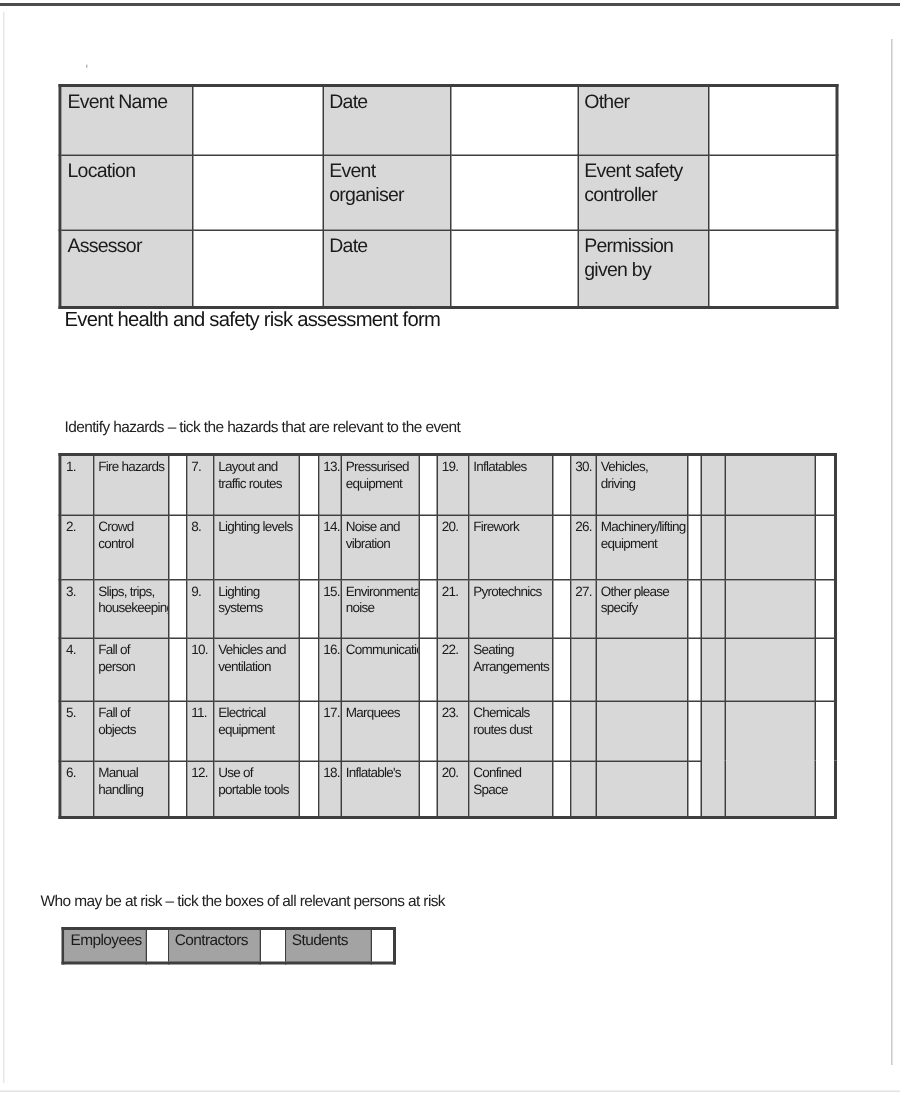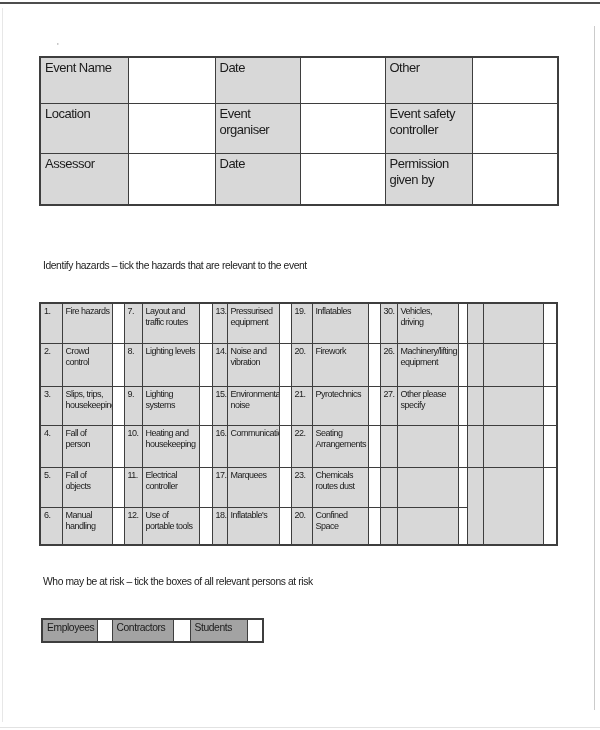--- a/index.html
+++ b/index.html
@@ -18,23 +18,23 @@
   td{border:1px solid #3e3e3e;vertical-align:top;overflow:hidden;}
 
   
   .hdr{position:absolute;left:39px;top:56px;width:518px;border:2px solid #3e3e3e;
        font-size:13px;line-height:1.3;letter-spacing:-0.5px;}
   .hdr td{padding:2px 2px 0 4px;}
   .g{background:#d8d8d8;}
   .w{background:#ffffff;}
 
   .title{position:absolute;left:43px;top:205px;font-size:13.5px;letter-spacing:-0.5px;color:#151515;}
-  .section-label{position:absolute;font-size:10.3px;letter-spacing:-0.4px;color:#222;}
+  .section-label{position:absolute;font-size:10.3px;letter-spacing:-0.4px;color:#222;margin-top:20px;}
   .lbl-identify{left:43px;top:260px;}
-  .lbl-who{left:43px;top:576px;}
+  .lbl-who{left:27px;top:576px;}
 
   
   .haz{position:absolute;left:39px;top:302px;width:517px;border:2px solid #3e3e3e;
        font-size:9px;line-height:1.25;letter-spacing:-0.5px;}
   .haz td{padding:2px 1px 0 3px;}
   .haz td.t{background:#ffffff;padding:0;}
   .haz td.n,.haz td.l{background:#d8d8d8;}
 
   
   .per{position:absolute;left:41px;top:618px;width:221px;border:2px solid #3e3e3e;
@@ -84,20 +84,21 @@
       <td class="g">Assessor</td>
       <td class="w"></td>
       <td class="g">Date</td>
       <td class="w"></td>
       <td class="g">Permission given by</td>
       <td class="w"></td>
     </tr>
   </tbody>
     </table>
 
+  <div class="title">Event health and safety risk assessment form</div>
 
   <div class="section-label lbl-identify">Identify hazards – tick the hazards that are relevant to the event</div>
 
   <table class="haz">
     <colgroup>
       <col style="width:22px">
         <col style="width:50px">
         <col style="width:12px">
       <col style="width:18px">
         <col style="width:57px">
@@ -174,41 +175,41 @@
       <td class="t"></td>
       <td class="n"></td>
       <td class="l"></td>
       <td class="t"></td>
     </tr>
     <tr style="height:42px">
       <td class="n">4.</td>
       <td class="l">Fall of person</td>
       <td class="t"></td>
       <td class="n">10.</td>
-      <td class="l">Heating and housekeeping</td>
+      <td class="l">Vehicles and ventilation</td>
       <td class="t"></td>
       <td class="n">16.</td>
       <td class="l">Communication</td>
       <td class="t"></td>
       <td class="n">22.</td>
       <td class="l">Seating Arrangements</td>
       <td class="t"></td>
       <td class="n"></td>
       <td class="l"></td>
       <td class="t"></td>
       <td class="n"></td>
       <td class="l"></td>
       <td class="t"></td>
     </tr>
     <tr style="height:40px">
       <td class="n">5.</td>
       <td class="l">Fall of objects</td>
       <td class="t"></td>
       <td class="n">11.</td>
-      <td class="l">Electrical controller</td>
+      <td class="l">Electrical equipment</td>
       <td class="t"></td>
       <td class="n">17.</td>
       <td class="l">Marquees</td>
       <td class="t"></td>
       <td class="n">23.</td>
       <td class="l">Chemicals routes dust</td>
       <td class="t"></td>
       <td class="n"></td>
       <td class="l"></td>
       <td class="t"></td>

